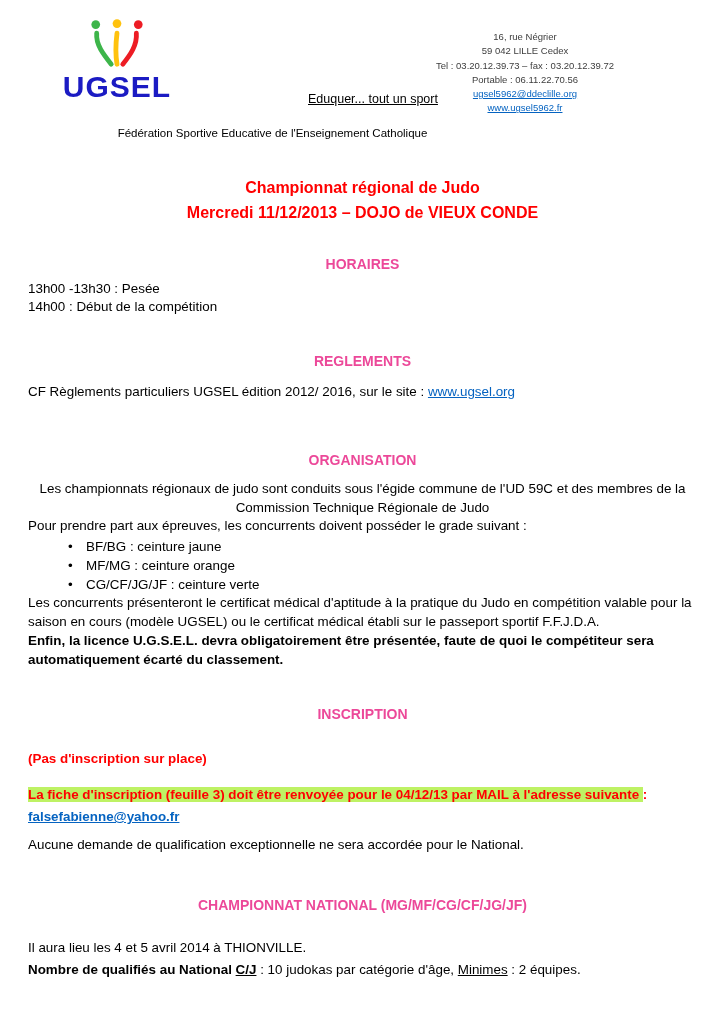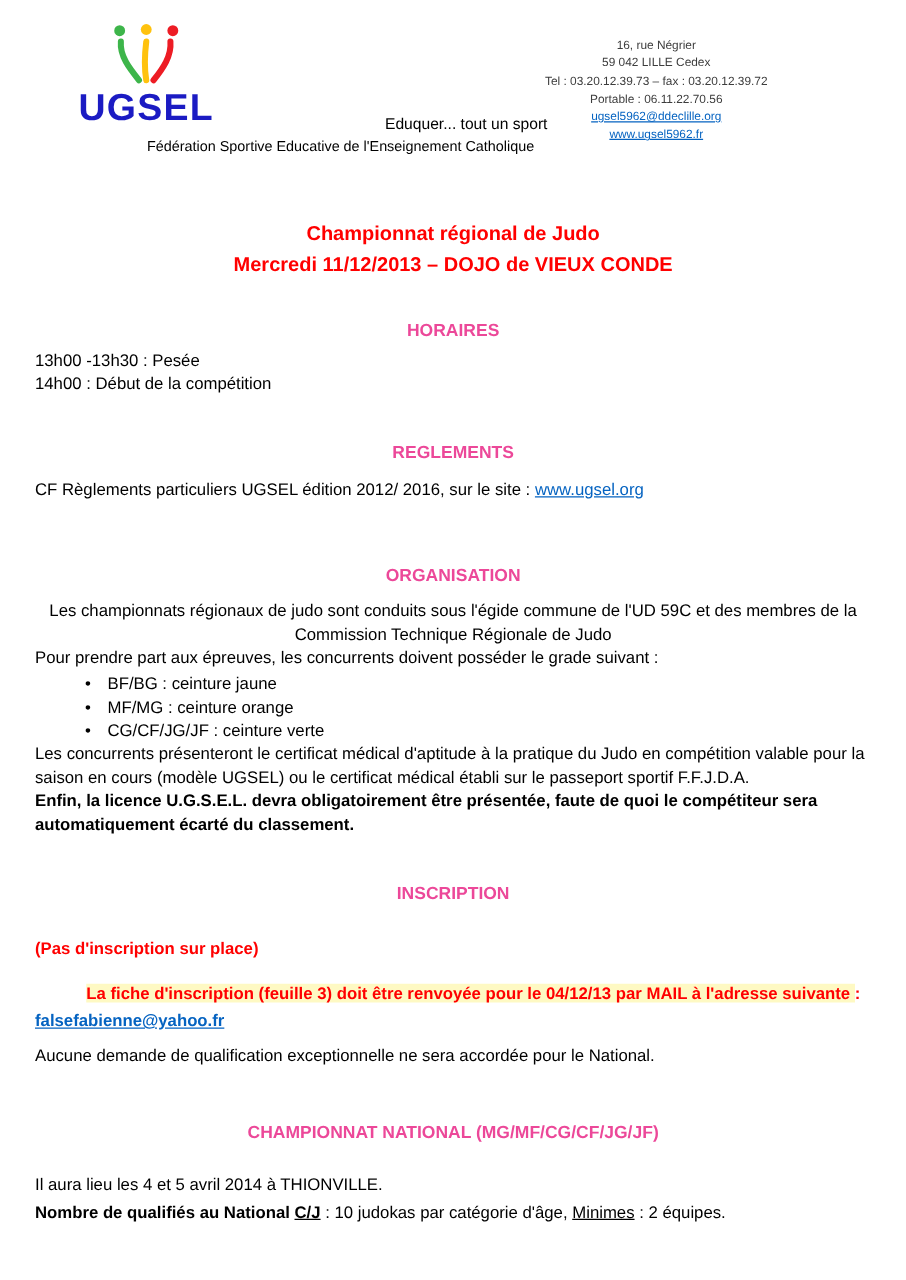--- a/index.html
+++ b/index.html
@@ -23,24 +23,24 @@
     position: absolute; left: 58px; top: 12px;
     width: 118px; text-align: center;
   }
   .logo-icon { width: 72px; height: 58px; display: block; margin: 0 auto; }
   .wordmark {
     font-size: 30px; font-weight: 800; letter-spacing: 1px;
     color: #1b1bc3; line-height: 1; margin-top: 2px;
   }
   .tagline {
     position: absolute; left: 308px; top: 92px;
-    font-size: 12.5px; color: #000;
+    font-size: 12.5px; color: #000; text-decoration: underline;
   }
   .federation {
-    position: absolute; left: 0; top: 112px; width: 545px;
+    position: absolute; left: 0; top: 127px; width: 545px;
     text-align: center; font-size: 11.5px; color: #000;
   }
   .contact {
     position: absolute; right: 75px; top: 30px; width: 250px;
     text-align: center; font-size: 9.5px; line-height: 1.5; color: #3d3d3d;
   }
   .contact .link { display: block; }
 
   .link { color: #0563c1; text-decoration: underline; cursor: pointer; }
 
@@ -67,21 +67,21 @@
   .mt-orgtext { margin-top: 12px; text-align: center; }
   .bullets { list-style: none; margin-top: 2px; }
   .bullets li { padding-left: 58px; position: relative; line-height: 1.4; font-size: 13.4px; }
   .bullets li::before {
     content: "\2022";
     position: absolute; left: 40px; top: 0;
   }
   .mt-inscription { margin-top: 36px; }
   .mt-noonsite { margin-top: 28px; }
   .mt-highlight { margin-top: 18px; }
-  .hl { background: #fef9c3; margin-left: 41px; }
+  .hl { background: #bef264; }
   .email-line { margin-top: 3px; }
   .email-link { font-weight: bold; }
   .mt-note { margin-top: 9px; }
   .mt-national { margin-top: 42px; }
   .mt-natline { margin-top: 26px; }
   .mt-natline2 { margin-top: 4px; }
 </style>
 </head>
 <body>
 

